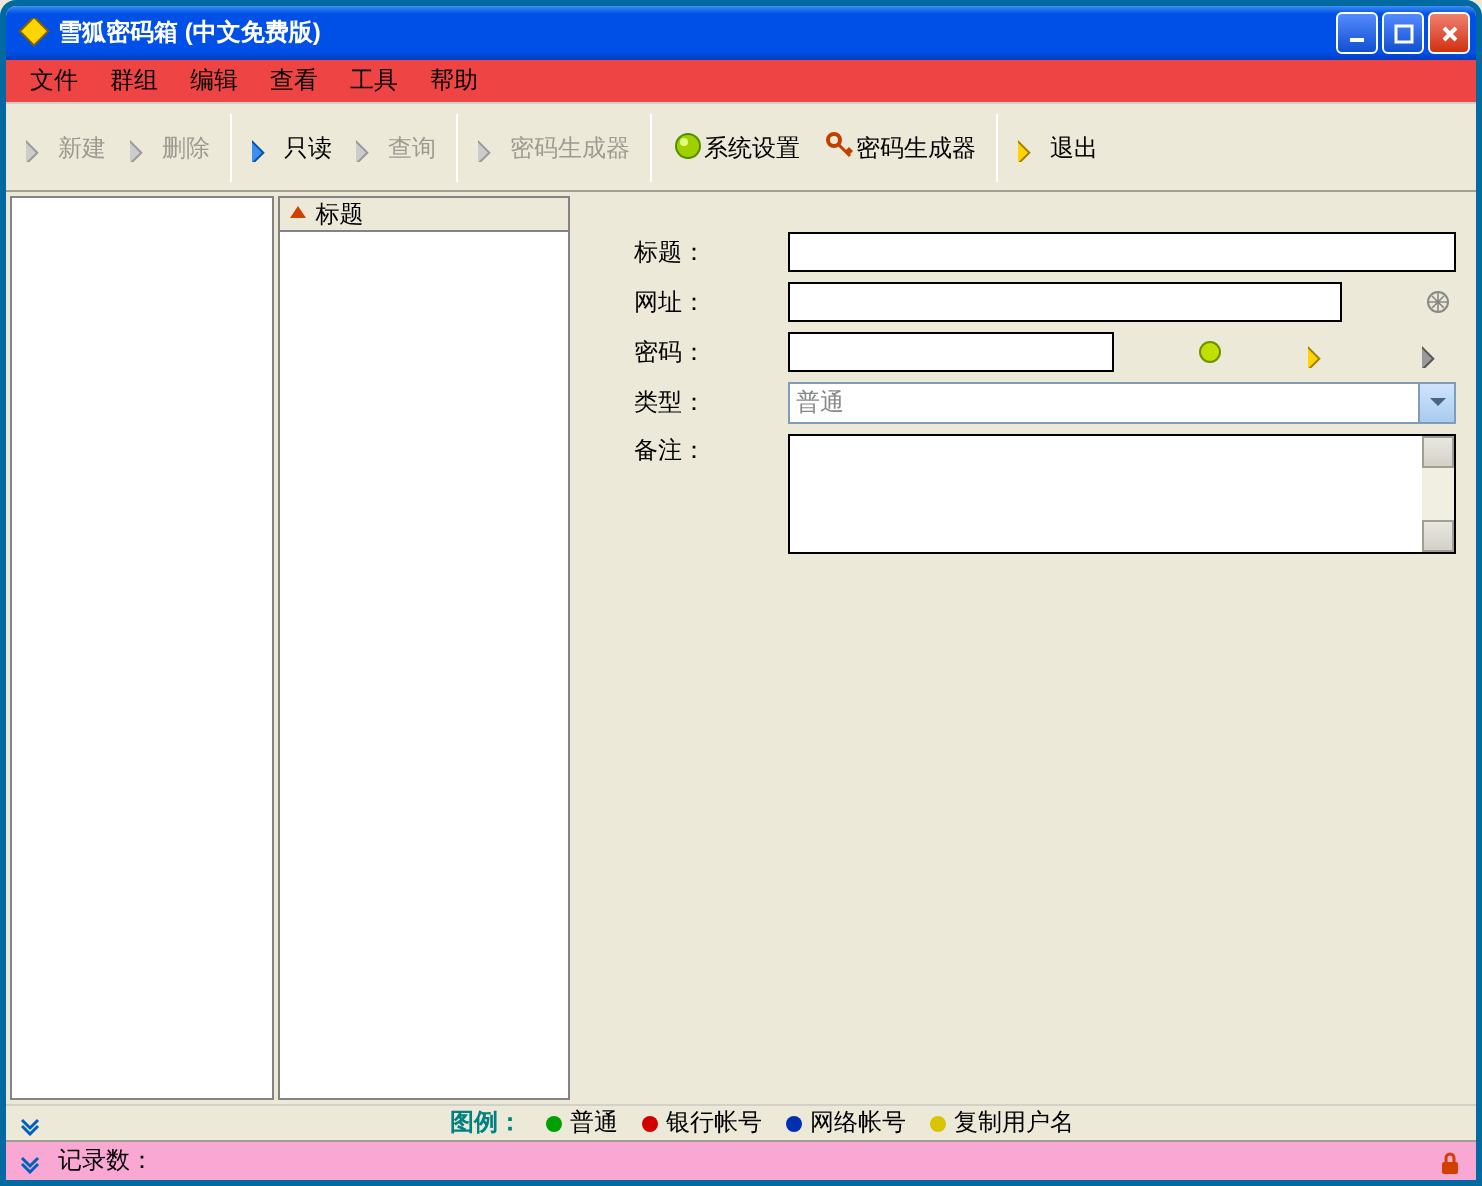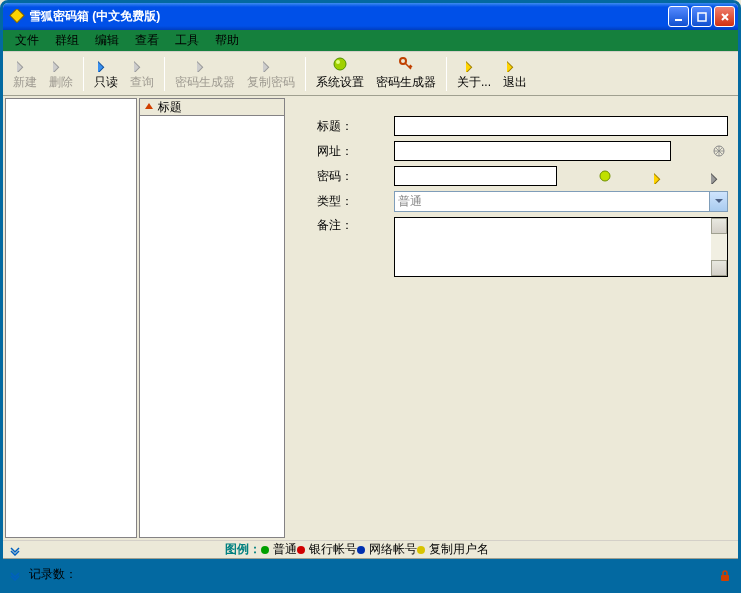--- a/index.html
+++ b/index.html
@@ -5,24 +5,24 @@
 * { box-sizing: border-box; margin: 0; padding: 0; }
 body { font-family: "SimSun", "Microsoft YaHei", sans-serif; font-size: 12px; background: #ece9d8; overflow: hidden; }
 .window { width: 741px; height: 593px; border: 3px solid #0369a1; border-radius: 8px 8px 0 0; background: #ece9d8; display: flex; flex-direction: column; }
 .titlebar { height: 27px; background: linear-gradient(to bottom, #3c8cf0 0%, #0050e8 15%, #0050e8 85%, #003ebf 100%); display: flex; align-items: center; padding: 0 3px 0 6px; border-radius: 5px 5px 0 0; }
 .titlebar-icon { width: 16px; height: 16px; margin-right: 4px; }
 .title-text { color: #fff; font-weight: bold; flex: 1; }
 .winbtns { display: flex; gap: 2px; }
 .winbtn { width: 21px; height: 21px; border-radius: 3px; border: 1px solid #fff; display: flex; align-items: center; justify-content: center; cursor: pointer; }
 .winbtn.min, .winbtn.max { background: linear-gradient(to bottom, #558aff, #1050d0); }
 .winbtn.close { background: linear-gradient(to bottom, #f08070, #d03010); }
-.menubar { height: 22px; background: #15803d; display: flex; align-items: flex-start; padding: 0 4px; border-bottom: 1px solid #d4d0c8; }
+.menubar { height: 22px; background: #ef4444; display: flex; align-items: flex-start; padding: 0 4px; border-bottom: 1px solid #d4d0c8; }
 .menuitem { padding: 2px 8px; cursor: pointer; }
 .toolbar { height: 44px; background: #ece9d8; display: flex; align-items: center; padding: 2px 4px; border-bottom: 1px solid #a0a090; }
-.tbtn { display: flex; flex-direction: column; align-items: center; padding: 2px 6px; cursor: pointer; min-width: 36px; }
+.tbtn { display: flex; flex-direction: row; align-items: flex-end; padding: 2px 6px; cursor: pointer; min-width: 36px; }
 .tbtn.dis { color: #9e9a91; }
 .tbtn-icon { width: 16px; height: 16px; margin-bottom: 2px; }
 .tsep { width: 1px; height: 34px; background: #a0a090; margin: 0 4px; border-right: 1px solid #fff; }
 .content { flex: 1; display: flex; padding: 2px; gap: 2px; overflow: hidden; }
 .leftpane { width: 175px; background: #fff; border: 1px solid #848284; }
 .midpane { width: 195px; display: flex; flex-direction: column; }
 .midheader { height: 18px; background: #ece9d8; border: 1px solid #848284; display: flex; align-items: center; padding: 0 4px; }
 .midheader .sorticon { width: 10px; height: 10px; margin-right: 4px; }
 .midlist { flex: 1; background: #fff; border: 1px solid #848284; border-top: none; }
 .rightpane { flex: 1; padding: 18px 8px 8px 8px; }
@@ -32,25 +32,25 @@
 .formselect { flex: 1; height: 21px; border: 1px solid #7f9db9; background: #fff; color: #888; padding: 0 3px; font-family: inherit; font-size: 12px; appearance: none; position: relative; }
 .selwrap { flex: 1; position: relative; display: flex; }
 .selwrap::after { content: ""; position: absolute; right: 1px; top: 1px; width: 17px; height: 19px; background: linear-gradient(to bottom, #cfe4fd, #a9cbef); border-left: 1px solid #7f9db9; pointer-events: none; }
 .selwrap::before { content: ""; position: absolute; right: 5px; top: 8px; width: 0; height: 0; border-left: 4px solid transparent; border-right: 4px solid transparent; border-top: 4px solid #4d6185; z-index: 2; pointer-events: none; }
 .formtext { flex: 1; height: 60px; border: 1px solid #000; background: #fff; resize: none; font-family: inherit; font-size: 12px; padding: 2px; }
 .textwrap { flex: 1; position: relative; display: flex; }
 .scrollstub { position: absolute; right: 1px; top: 1px; bottom: 1px; width: 16px; background: #f1efe2; }
 .scrollbtn { position: absolute; width: 16px; height: 16px; background: linear-gradient(to bottom, #e8e8e0, #d4d0c8); border: 1px solid #a0a090; }
 .iconbtn { width: 18px; height: 18px; margin-left: 4px; cursor: pointer; display: flex; align-items: center; justify-content: center; }
 .bottombar { height: 18px; background: #ece9d8; display: flex; align-items: center; padding: 0 6px; gap: 6px; border-top: 1px solid #d4d0c8; }
-.legendwrap { display: flex; align-items: center; gap: 0; font-weight: bold; }
+.legendwrap { display: flex; align-items: center; gap: 12px; font-weight: bold; }
 .legendlab { color: #008080; }
 .legenditem { display: flex; align-items: center; gap: 4px; font-weight: normal; }
 .dot { width: 8px; height: 8px; border-radius: 50%; }
-.statusbar { height: 32px; background: #0369a1; display: flex; align-items: center; padding: 0 6px; border-top: 1px solid #a0a090; }
+.statusbar { height: 20px; background: #f9a8d4; display: flex; align-items: center; padding: 0 6px; border-top: 1px solid #a0a090; }
 .chevicon { width: 12px; height: 12px; margin-right: 8px; }
 .diamond { transform: rotate(45deg); }
 </style>
 </head>
 <body>
 
 <div class="window">
   <div class="titlebar">
     <svg class="titlebar-icon" viewBox="0 0 16 16">
         <rect x="2" y="2" width="10" height="10" fill="#ffd400" stroke="#806000" transform="rotate(45 8 8)"></rect>
@@ -110,48 +110,36 @@
         </svg>
         <span>查询</span>
       </div>
     <div class="tsep"></div>
     <div class="tbtn dis">
         <svg class="tbtn-icon" viewBox="0 0 16 16">
           <rect x="4" y="4" width="8" height="8" class="diamond" fill="#ccc" stroke="#999"></rect>
         </svg>
         <span>密码生成器</span>
       </div>
-    <div class="tbtn dis">
-        <svg class="tbtn-icon" viewBox="0 0 16 16">
-          <rect x="4" y="4" width="8" height="8" class="diamond" fill="#ccc" stroke="#999"></rect>
-        </svg>
-        <span>复制密码</span>
-      </div>
     <div class="tsep"></div>
     <div class="tbtn">
         <svg class="tbtn-icon" viewBox="0 0 16 16">
           <circle cx="8" cy="8" r="6" fill="#a0d000" stroke="#509000"></circle>
           <circle cx="6" cy="6" r="2" fill="#e0ff80"></circle>
         </svg>
         <span>系统设置</span>
       </div>
     <div class="tbtn">
         <svg class="tbtn-icon" viewBox="0 0 16 16">
           <circle cx="5" cy="5" r="3" fill="none" stroke="#c04000" stroke-width="2"></circle>
           <path d="M7 7 L13 13 M11 11 L13 9 M12 12 L14 10" stroke="#c04000" stroke-width="1.5"></path>
         </svg>
         <span>密码生成器</span>
       </div>
     <div class="tsep"></div>
-    <div class="tbtn">
-        <svg class="tbtn-icon" viewBox="0 0 16 16">
-          <rect x="4" y="4" width="8" height="8" class="diamond" fill="#ffd400" stroke="#a08000"></rect>
-        </svg>
-        <span>关于...</span>
-      </div>
     <div class="tbtn">
         <svg class="tbtn-icon" viewBox="0 0 16 16">
           <rect x="4" y="4" width="8" height="8" class="diamond" fill="#ffd400" stroke="#a08000"></rect>
         </svg>
         <span>退出</span>
       </div>
   </div>
 
   <div class="content">
     <div class="leftpane"></div>

